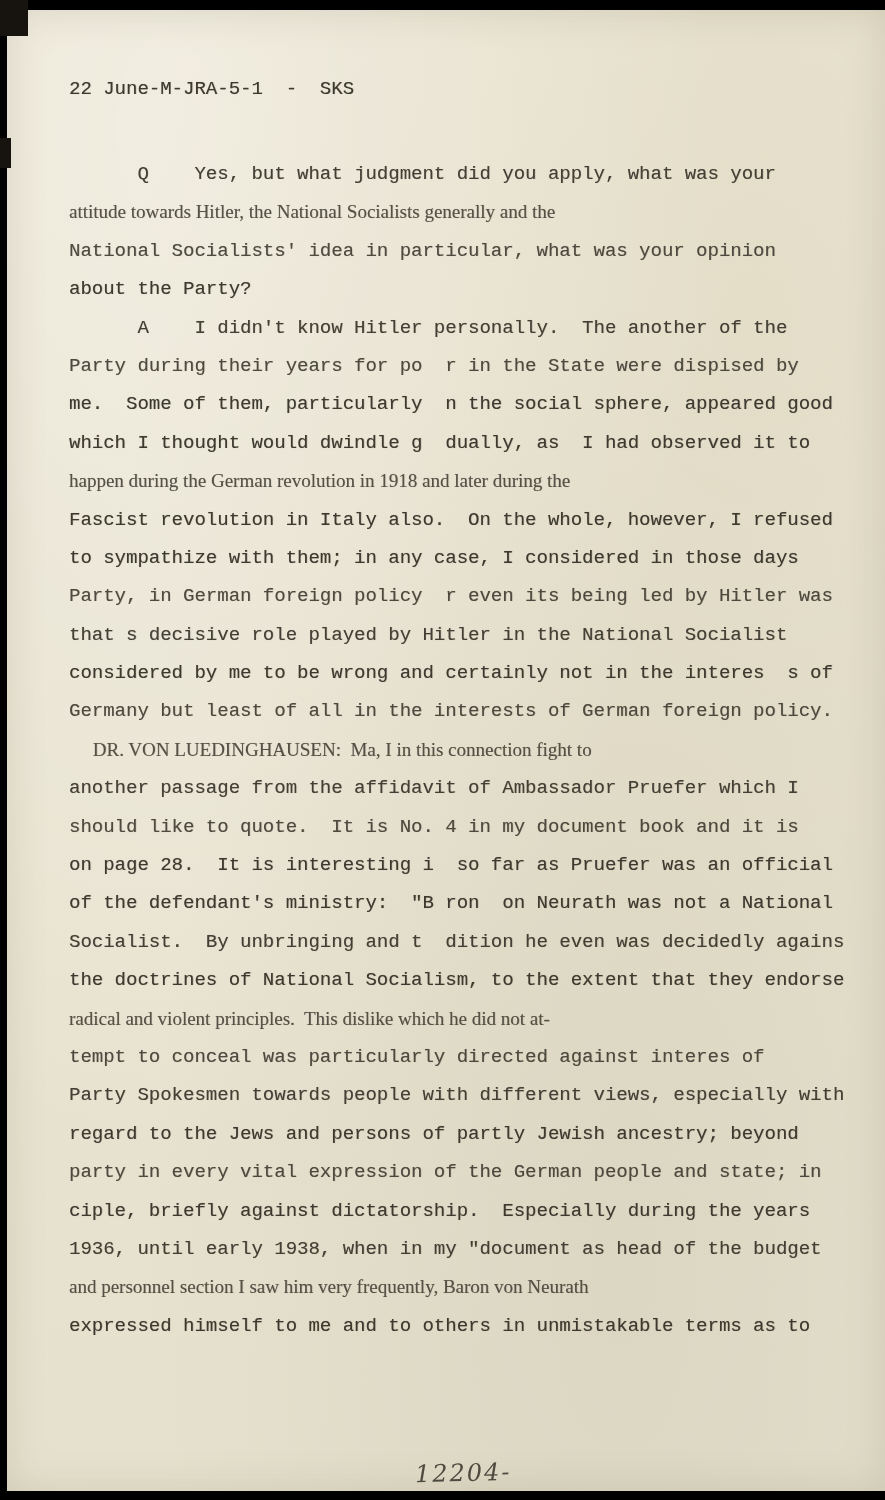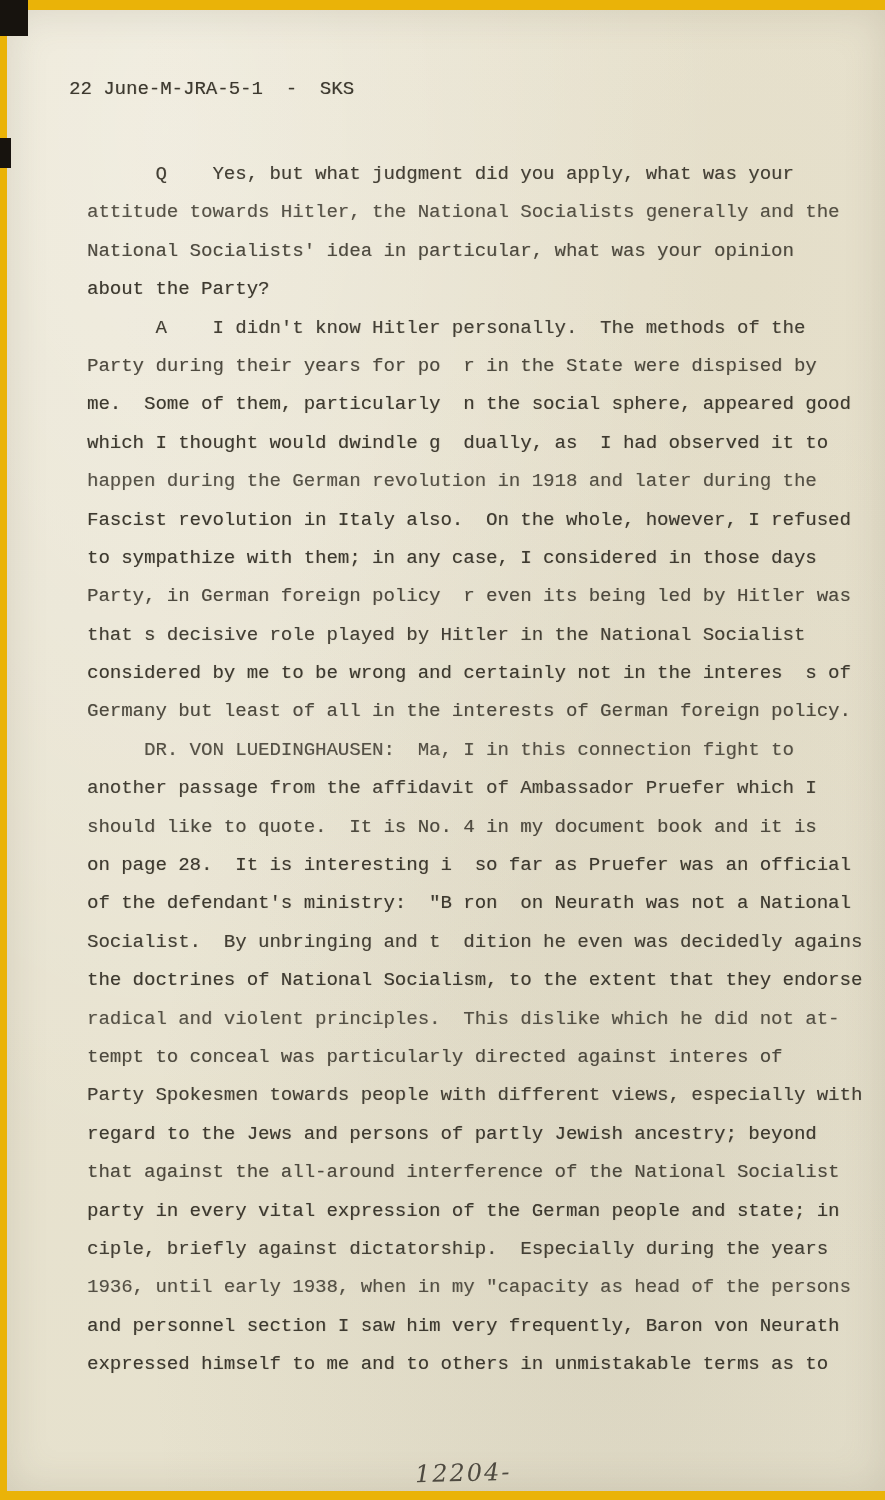--- a/index.html
+++ b/index.html
@@ -5,21 +5,21 @@
   html, body {
     margin: 0;
     padding: 0;
     background: #17130e;
   }
   .stage {
     position: relative;
     width: 885px;
     height: 1500px;
     overflow: hidden;
-    background: #eab308;
+    background: #000000;
     font-family: "Liberation Mono", "DejaVu Sans Mono", monospace;
   }
   .paper {
     position: absolute;
     left: 7px;
     top: 10px;
     right: 0;
     bottom: 9px;
     background:
       radial-gradient(ellipse at 18% 8%, rgba(255,255,255,0.30), rgba(255,255,255,0) 55%),
@@ -41,35 +41,34 @@
     font-size: 19px;
     color: #3d392f;
     white-space: pre;
     text-shadow: 0.4px 0.3px 0.7px rgba(61,57,47,0.45);
   }
   .body-lines {
     position: absolute;
     left: 62px;
     top: 145px;
     right: 16px;
-    margin-left: 18px;
   }
   .line {
     display: block;
     height: 38.4px;
     line-height: 38.4px;
     font-size: 19px;
     color: #3d392f;
     white-space: pre;
     text-shadow: 0.4px 0.3px 0.7px rgba(61,57,47,0.45);
   }
   
   .line:nth-child(3n)   { opacity: 0.90; }
   .line:nth-child(4n+1) { opacity: 0.96; }
-  .line:nth-child(7n+2) { opacity: 0.86; }
+  .line:nth-child(7n+2) { opacity: 0.86; font-family: Liberation Serif, serif; }
   .page-number {
     position: absolute;
     left: 408px;
     top: 1449px;
     font-family: "DejaVu Serif", serif;
     font-style: italic;
     font-size: 24px;
     letter-spacing: 2px;
     color: #4e4a40;
     transform: rotate(-1.5deg);
@@ -81,21 +80,21 @@
 
 <div class="stage">
   <div class="paper">
     <div class="header-line">22 June-M-JRA-5-1  -  SKS</div>
 
     <div class="body-lines">
         <div class="line">      Q    Yes, but what judgment did you apply, what was your</div>
         <div class="line">attitude towards Hitler, the National Socialists generally and the</div>
         <div class="line">National Socialists' idea in particular, what was your opinion</div>
         <div class="line">about the Party?</div>
-        <div class="line">      A    I didn't know Hitler personally.  The methods of the</div>
+        <div class="line">      A    I didn't know Hitler personally.  The another of the</div>
         <div class="line">Party during their years for po  r in the State were dispised by</div>
         <div class="line">me.  Some of them, particularly  n the social sphere, appeared good</div>
         <div class="line">which I thought would dwindle g  dually, as  I had observed it to</div>
         <div class="line">happen during the German revolution in 1918 and later during the</div>
         <div class="line">Fascist revolution in Italy also.  On the whole, however, I refused</div>
         <div class="line">to sympathize with them; in any case, I considered in those days</div>
         <div class="line">Party, in German foreign policy  r even its being led by Hitler was</div>
         <div class="line">that s decisive role played by Hitler in the National Socialist</div>
         <div class="line">considered by me to be wrong and certainly not in the interes  s of</div>
         <div class="line">Germany but least of all in the interests of German foreign policy.</div>
@@ -103,24 +102,23 @@
         <div class="line">another passage from the affidavit of Ambassador Pruefer which I</div>
         <div class="line">should like to quote.  It is No. 4 in my document book and it is</div>
         <div class="line">on page 28.  It is interesting i  so far as Pruefer was an official</div>
         <div class="line">of the defendant's ministry:  "B ron  on Neurath was not a National</div>
         <div class="line">Socialist.  By unbringing and t  dition he even was decidedly agains</div>
         <div class="line">the doctrines of National Socialism, to the extent that they endorse</div>
         <div class="line">radical and violent principles.  This dislike which he did not at-</div>
         <div class="line">tempt to conceal was particularly directed against interes of</div>
         <div class="line">Party Spokesmen towards people with different views, especially with</div>
         <div class="line">regard to the Jews and persons of partly Jewish ancestry; beyond</div>
-        <div class="line">that against the all-around interference of the National Socialist</div>
         <div class="line">party in every vital expression of the German people and state; in</div>
         <div class="line">ciple, briefly against dictatorship.  Especially during the years</div>
-        <div class="line">1936, until early 1938, when in my "capacity as head of the persons</div>
+        <div class="line">1936, until early 1938, when in my "document as head of the budget</div>
         <div class="line">and personnel section I saw him very frequently, Baron von Neurath</div>
         <div class="line">expressed himself to me and to others in unmistakable terms as to</div>
       </div>
 
     <div class="page-number">12204-</div>
   </div>
 
   <div class="edge-notch notch-topleft"></div>
   <div class="edge-notch notch-left"></div>
 </div>

